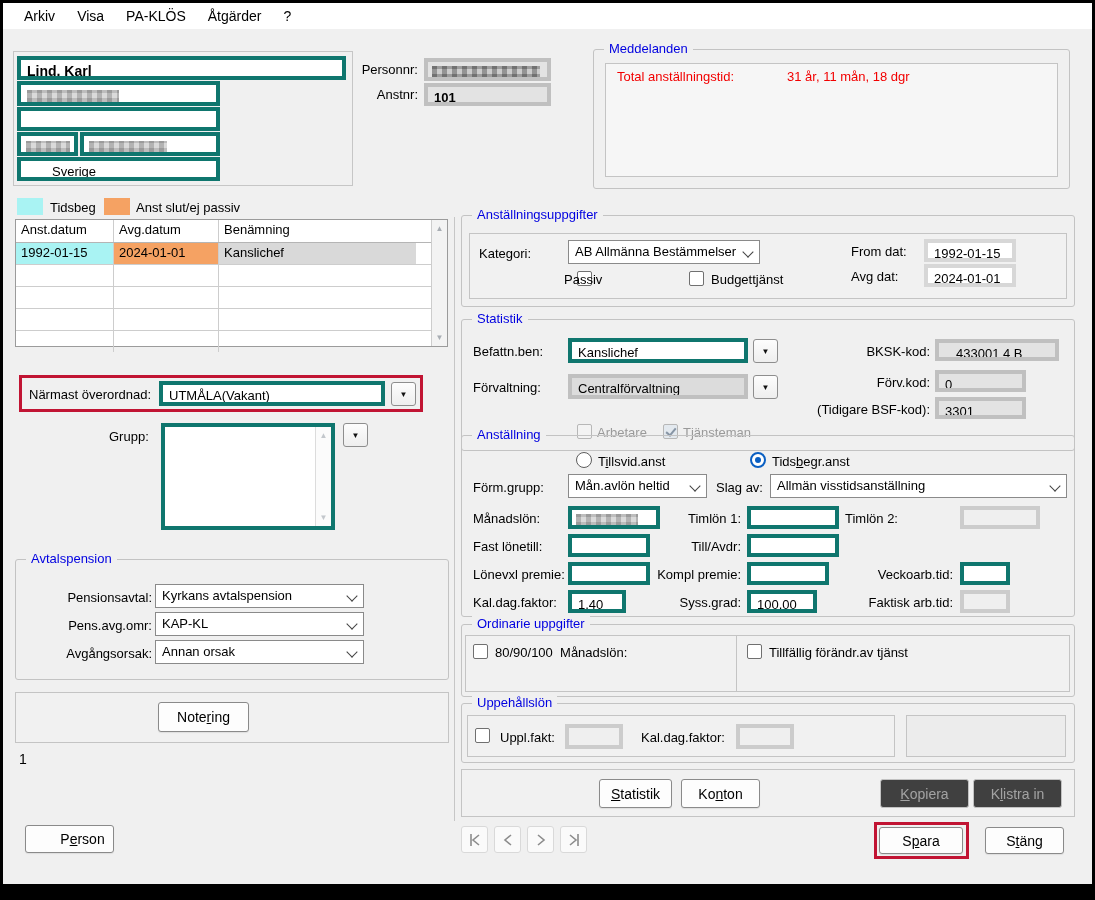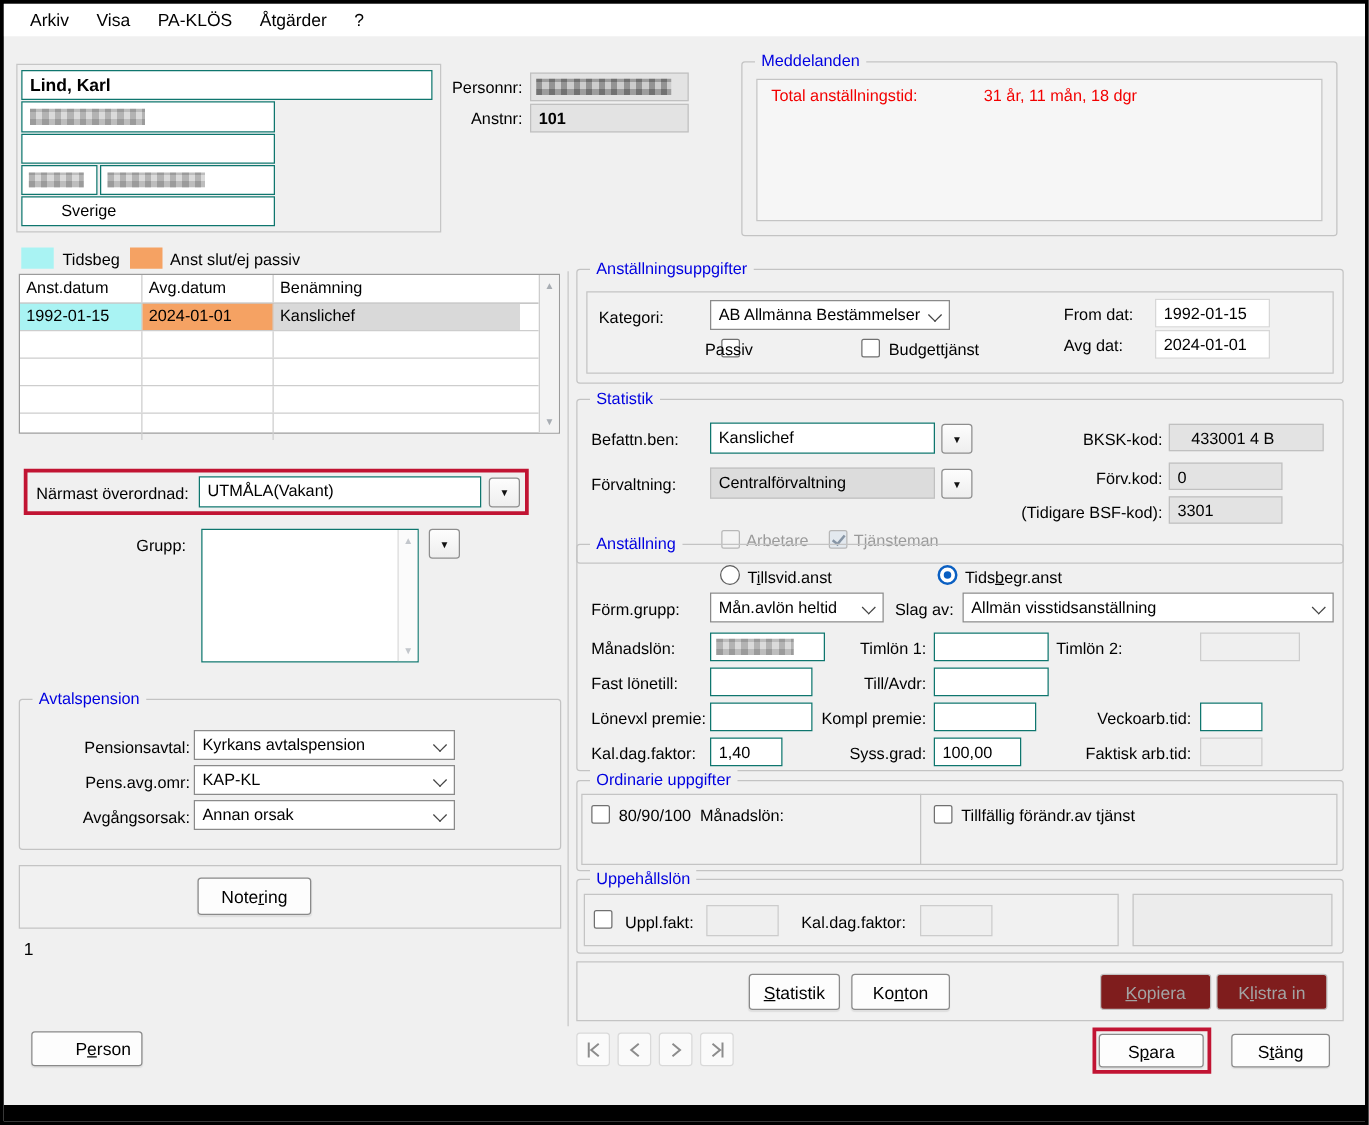--- a/index.html
+++ b/index.html
@@ -14,32 +14,32 @@
   #menubar{position:absolute;left:0;top:0;width:100%;height:26px;background:#fff;display:flex;align-items:center;padding-left:10px;box-sizing:border-box;gap:0;}
   .mi{padding:0 11px;font-size:14px;cursor:default;}
   
   .lbl{position:absolute;white-space:nowrap;font-size:13px;}
   .lblr{text-align:right;}
   .bold{font-weight:bold;}
   .red{color:var(--alert-red,#f00000);}
   .dim{color:#9a9a9a;}
   .u{text-decoration:underline;}
   
-  .fld{position:absolute;background:#fff;border:1px solid #0f766e;box-sizing:border-box;padding:3px 6px;font-size:13px;white-space:nowrap;overflow:hidden;}
+  .fld{position:absolute;background:#fff;border:4px solid #0f766e;box-sizing:border-box;padding:3px 6px;font-size:13px;white-space:nowrap;overflow:hidden;}
   .fldg{background:#e3e3e3;border-color:#c0c0c0;}
   .flddis{background:#efefef;border-color:#cccccc;}
   .noborder{border-color:#d7d7d7;}
   
   .cmb{position:absolute;background:#fff;border:1px solid #8a8a8a;box-sizing:border-box;padding:3px 22px 3px 6px;font-size:13px;white-space:nowrap;overflow:hidden;}
   .cmb .chev{position:absolute;right:7px;top:7px;width:7px;height:7px;border-right:1.4px solid #444;border-bottom:1.4px solid #444;transform:rotate(45deg);}
   
   .ddbtn{position:absolute;width:25px;height:24px;background:linear-gradient(#fdfdfd,#eeeeee);border:1px solid #8e8e8e;border-radius:3px;box-sizing:border-box;display:flex;align-items:center;justify-content:center;font-size:8px;color:#111;}
   
   .btn{position:absolute;background:#fdfdfd;border:1px solid #8a8a8a;border-radius:3px;box-sizing:border-box;display:flex;align-items:center;justify-content:center;font-size:14px;box-shadow:0 1px 1px rgba(0,0,0,.08);}
-  .btn.dis{color:#a3a3a3;background:#7f1d1d;border-color:#c2c2c2;box-shadow:none;}
+  .btn.dis{color:#a3a3a3;background:#404040;border-color:#c2c2c2;box-shadow:none;}
   
   .grp{position:absolute;border:1px solid #c3c3c3;border-radius:3px;box-sizing:border-box;}
   .grp>.t{position:absolute;top:-9px;left:10px;background:#f0f0f0;padding:0 5px;color:var(--title-blue,#0000e0);font-size:13px;white-space:nowrap;}
   .panel{position:absolute;border:1px solid #c4c4c4;box-sizing:border-box;background:#f2f2f2;}
   
   .chk{position:absolute;width:15px;height:15px;background:#fff;border:1px solid #707070;border-radius:2px;box-sizing:border-box;}
   .chk.dis{border-color:#b7b7b7;background:#f3f3f3;}
   .chk.checked::after{content:"";position:absolute;left:4px;top:1px;width:4px;height:8px;border-right:2px solid #8795a5;border-bottom:2px solid #8795a5;transform:rotate(40deg);}
   .radio{position:absolute;width:16px;height:16px;border:1px solid #5d5d5d;border-radius:50%;background:#fff;box-sizing:border-box;}
   .radio.checked{border:2px solid #0a5fc2;}

